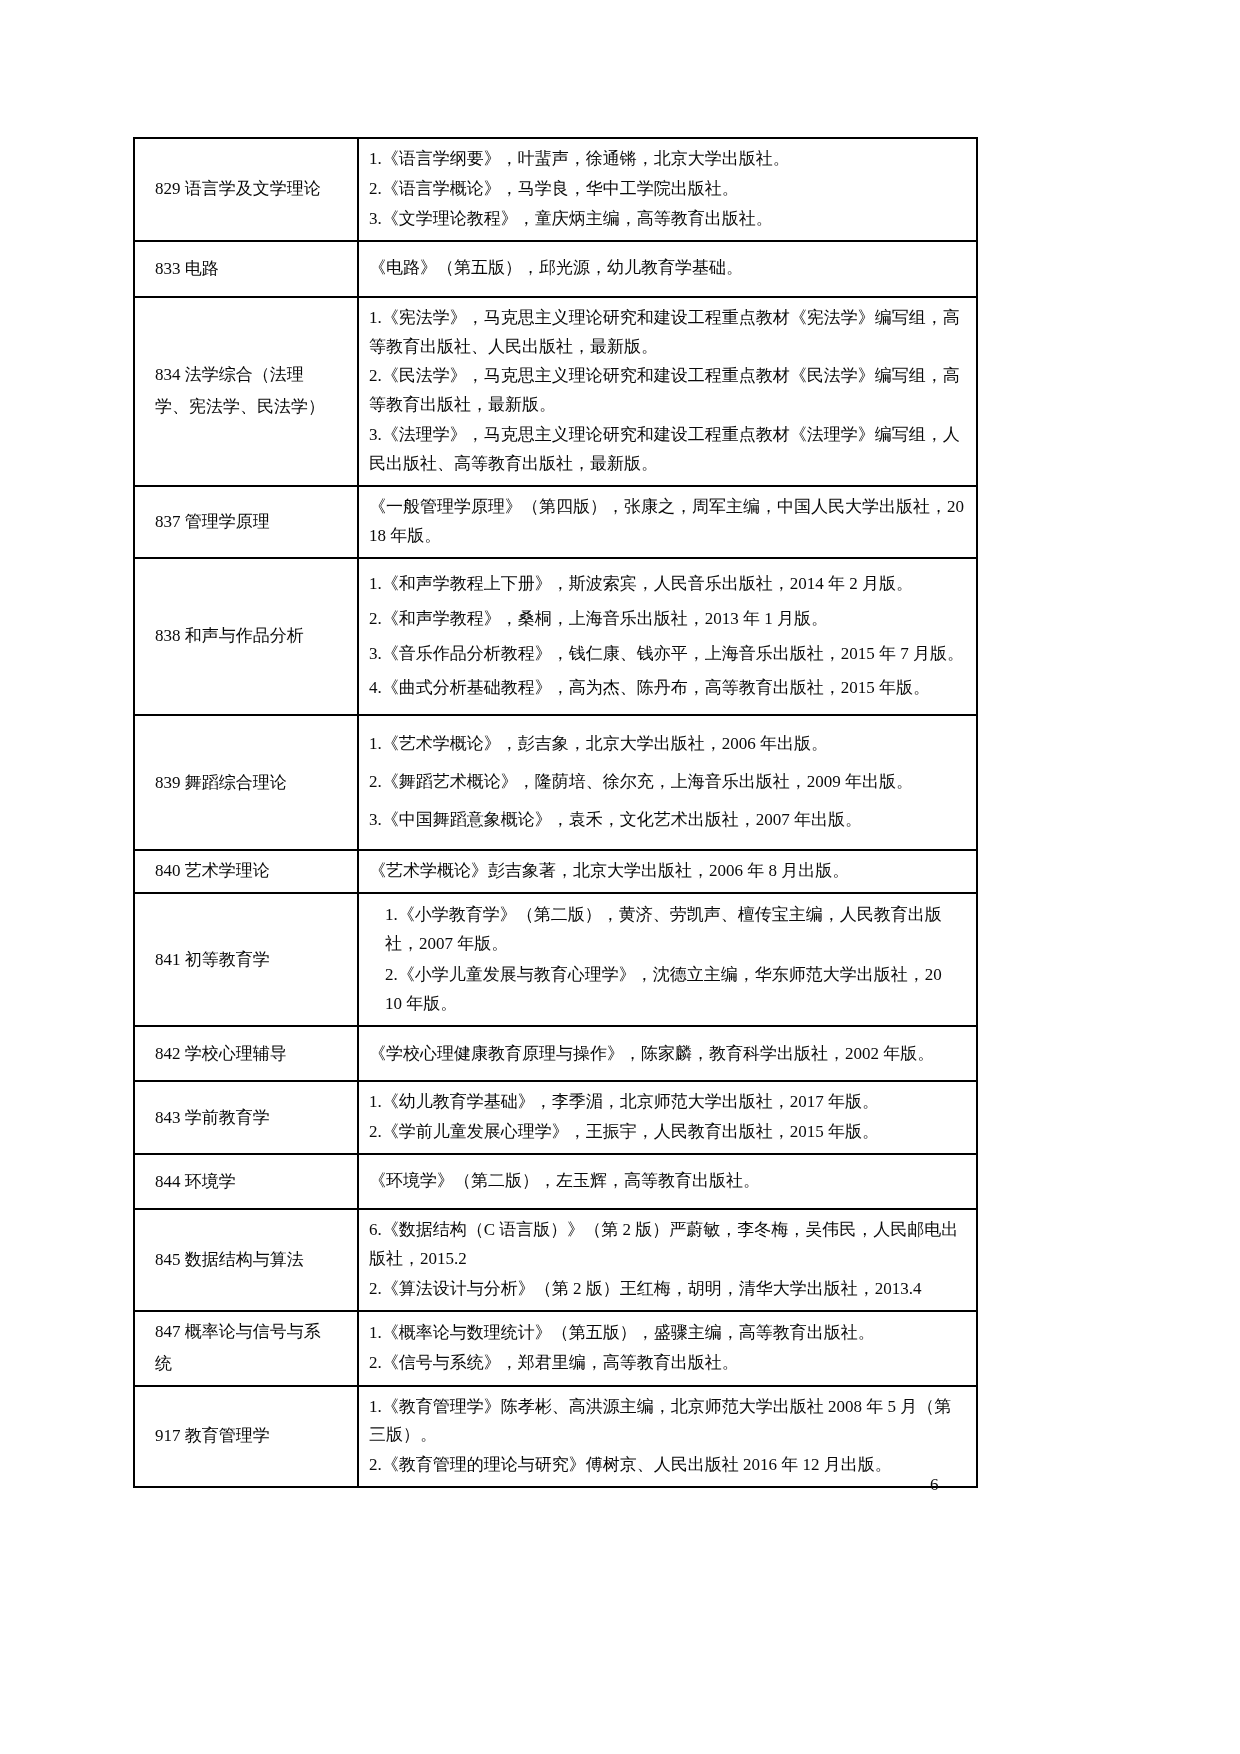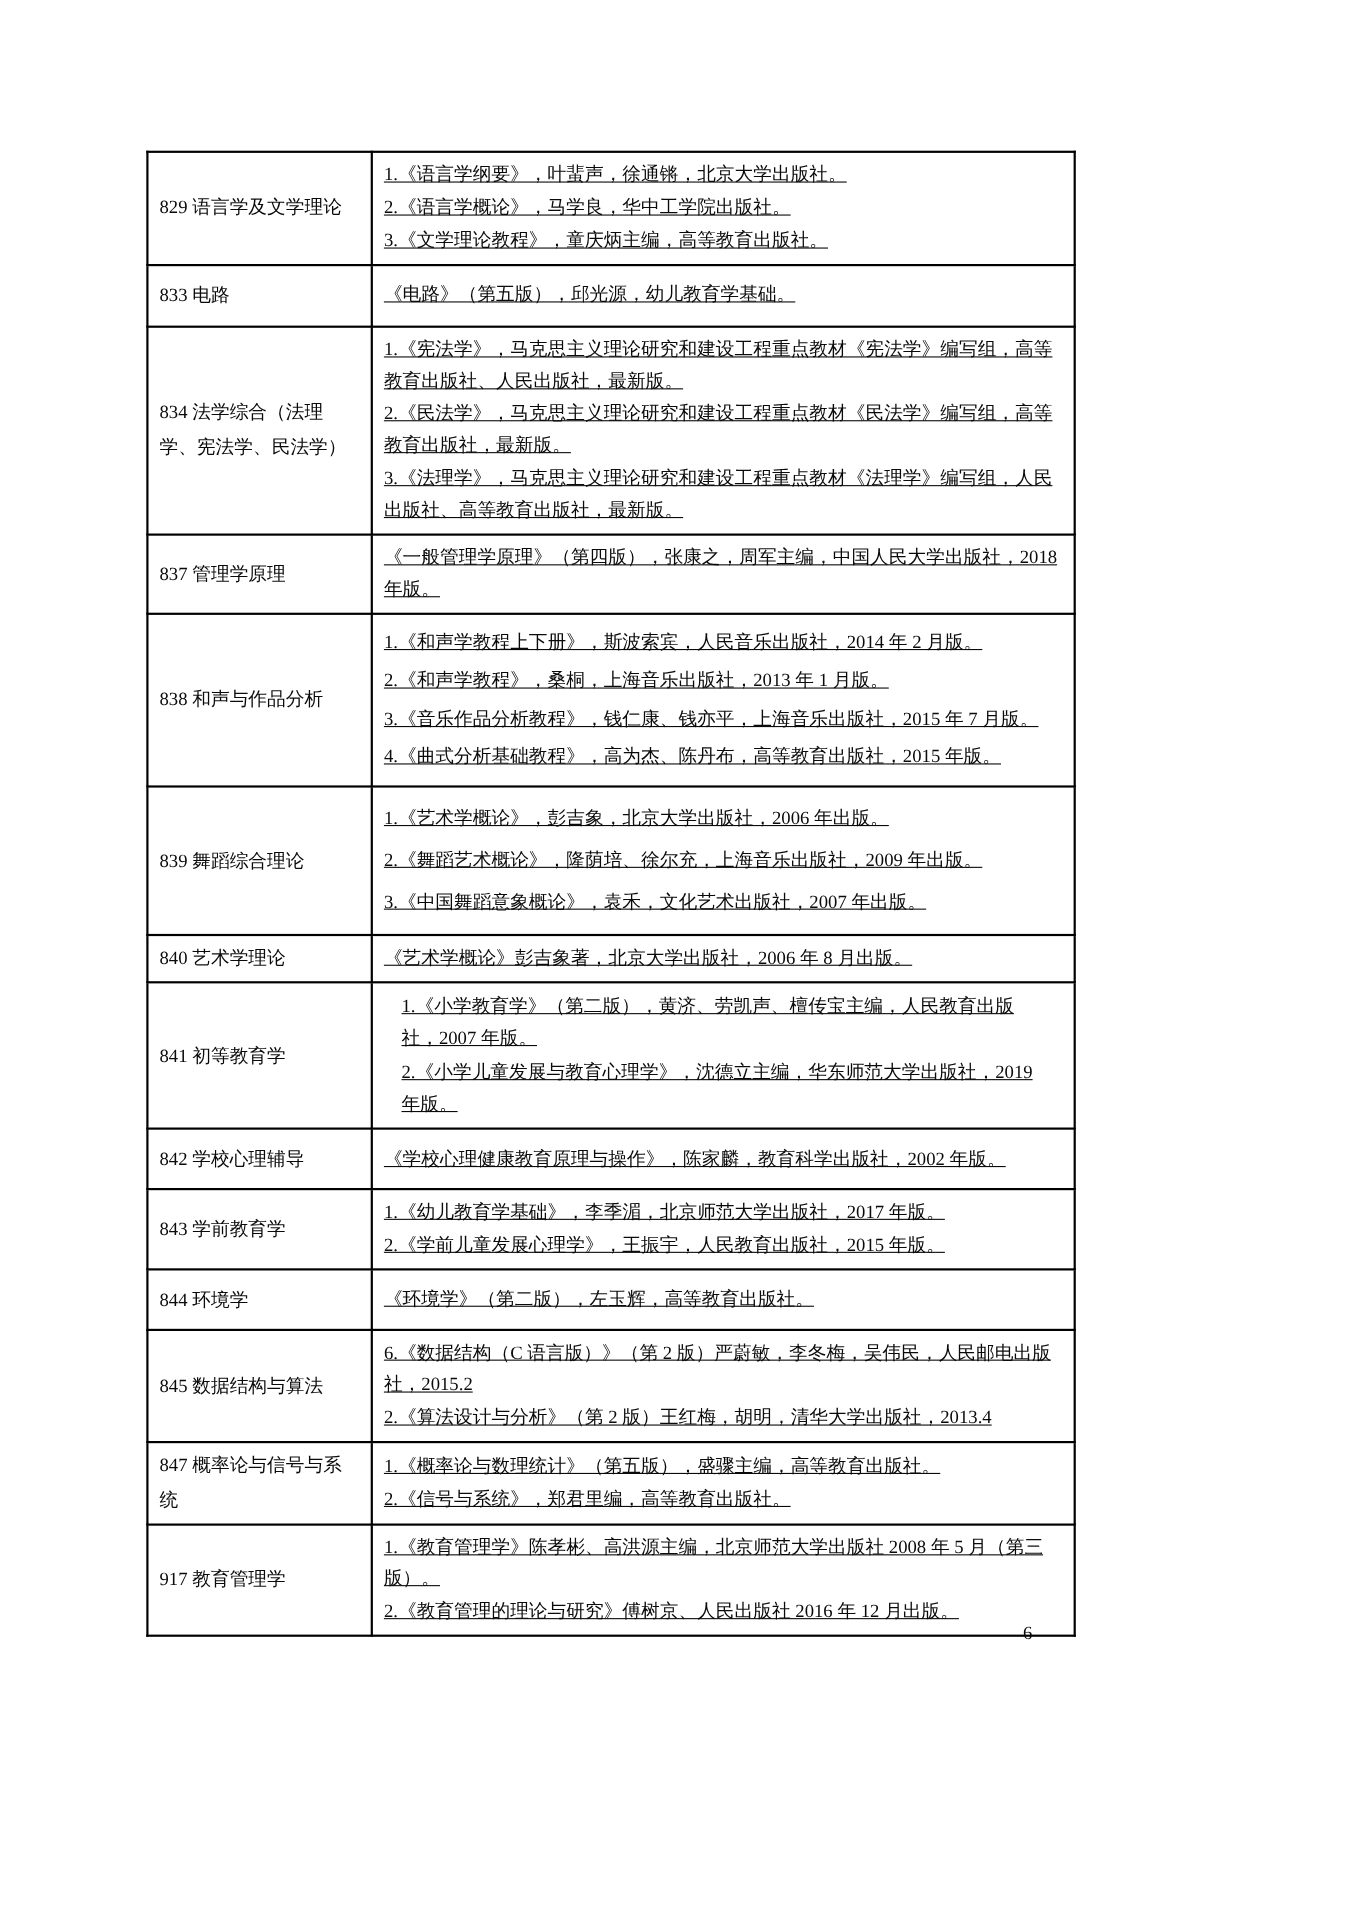--- a/index.html
+++ b/index.html
@@ -26,30 +26,29 @@
   }
   .ref-table td {
     border: 2px solid #000000;
     font-size: 17px;
     color: #0a0a0a;
     vertical-align: middle;
     word-break: break-all;
   }
   .cell-code {
     width: 182px;
-    padding: 4px 10px;
+    padding: 4px 20px;
     line-height: 1.9;
   }
   .cell-books {
     padding: 5px 10px;
     line-height: 1.7;
   }
   .book-line {
     margin: 1px 0;
-    text-decoration: underline;
   }
   
   .ref-table tr:nth-child(1)  { height: 88px; }
   .ref-table tr:nth-child(2)  { height: 56px; }
   .ref-table tr:nth-child(3)  { height: 176px; }
   .ref-table tr:nth-child(4)  { height: 55px; }
   .ref-table tr:nth-child(5)  { height: 140px; }
   .ref-table tr:nth-child(6)  { height: 120px; }
   .ref-table tr:nth-child(7)  { height: 42px; }
   .ref-table tr:nth-child(8)  { height: 91px; }
@@ -124,21 +123,21 @@
         <tr>
           <td class="cell-code">840 艺术学理论</td>
           <td class="cell-books">
             <div class="book-line">《艺术学概论》彭吉象著，北京大学出版社，2006 年 8 月出版。</div>
           </td>
         </tr>
         <tr>
           <td class="cell-code">841 初等教育学</td>
           <td class="cell-books">
             <div class="book-line">1.《小学教育学》（第二版），黄济、劳凯声、檀传宝主编，人民教育出版社，2007 年版。</div>
-            <div class="book-line">2.《小学儿童发展与教育心理学》，沈德立主编，华东师范大学出版社，2019 年版。</div>
+            <div class="book-line">2.《小学儿童发展与教育心理学》，沈德立主编，华东师范大学出版社，2010 年版。</div>
           </td>
         </tr>
         <tr>
           <td class="cell-code">842 学校心理辅导</td>
           <td class="cell-books">
             <div class="book-line">《学校心理健康教育原理与操作》，陈家麟，教育科学出版社，2002 年版。</div>
           </td>
         </tr>
         <tr>
           <td class="cell-code">843 学前教育学</td>

